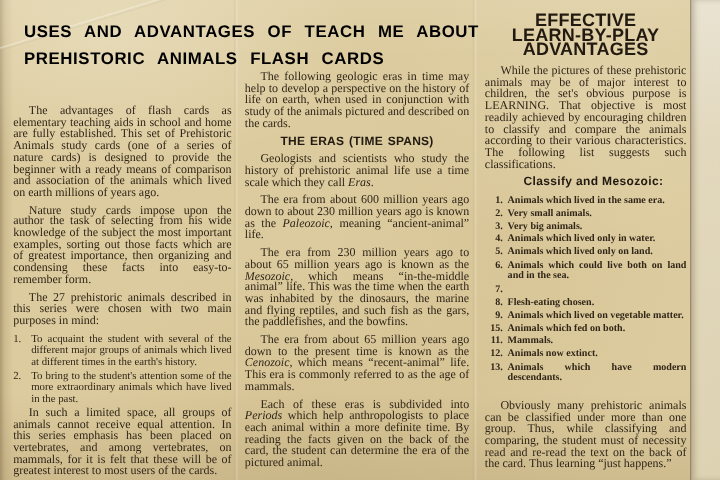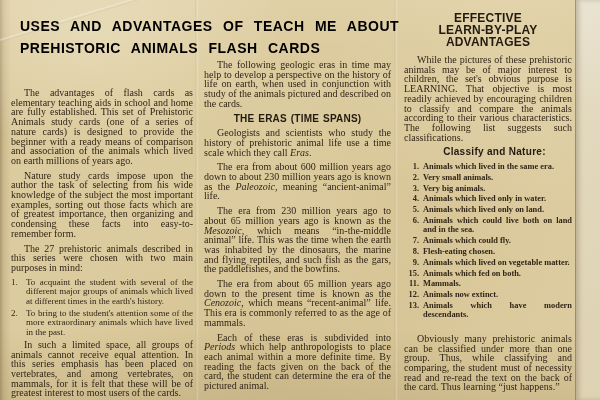--- a/index.html
+++ b/index.html
@@ -39,21 +39,21 @@
   .col-right{left:404px;top:12px;width:168px;}
 
   .title{position:absolute;left:20px;top:15px;width:368px;
     font-family:"Liberation Sans", sans-serif;font-weight:bold;color:#000000;
     font-size:14px;line-height:22px;letter-spacing:.5px;word-spacing:6px;white-space:nowrap;}
   .title .l2{text-align:left;}
 
   .sans-head{font-family:"Liberation Sans", sans-serif;font-weight:bold;color:#221a10;}
   .eras-head{font-size:9.8px;text-align:center;letter-spacing:.2px;word-spacing:1px;
     margin:7px 0 6px 0;text-indent:0 !important;}
-  .rc-head{font-size:12px;line-height:12px;text-align:center;letter-spacing:.2px;margin-bottom:7px;}
+  .rc-head{font-size:15px;line-height:12px;text-align:center;letter-spacing:.2px;margin-bottom:7px;}
   .classify-head{font-size:11px;text-align:center;margin:9px 0 8px 0;letter-spacing:.3px;}
 
   .numlist{margin:0;}
   .numrow{display:flex;font-weight:bold;font-size:8.4px;line-height:9.4px;
     margin-bottom:1.4px;text-align:justify;}
   .numrow .num{flex:none;width:15px;text-align:right;padding-right:4px;}
   .numrow .txt{flex:1;}
 
   .leftrow{display:flex;font-size:9px;line-height:9.7px;margin-bottom:2px;text-align:justify;}
   .leftrow .num{flex:none;width:12px;padding-right:3px;}
@@ -100,21 +100,21 @@
   <p><span>The era from about 65 million years ago down to the present time is known as the </span><i>Cenozoic</i><span>, which means “recent-animal” life. This era is commonly referred to as the age of mammals.</span></p>
   <p><span>Each of these eras is subdivided into </span><i>Periods</i><span> which help anthropologists to place each animal within a more definite time. By reading the facts given on the back of the card, the student can determine the era of the pictured animal.</span></p>
 </div>
 
 <div class="col col-right ink">
   <div class="sans-head rc-head">
     <div>EFFECTIVE</div>
     <div>LEARN-BY-PLAY ADVANTAGES</div>
   </div>
   <p>While the pictures of these prehistoric animals may be of major interest to children, the set's obvious purpose is LEARNING. That objective is most readily achieved by encouraging children to classify and compare the animals according to their various characteristics. The following list suggests such classifications.</p>
-  <p class="sans-head classify-head">Classify and Nature:</p>
+  <p class="sans-head classify-head">Classify and Mesozoic:</p>
   <div class="numlist">
     <div class="numrow">
         <span class="num">1.</span>
         <span class="txt">Animals which lived in the same era.</span>
       </div>
     <div class="numrow">
         <span class="num">2.</span>
         <span class="txt">Very small animals.</span>
       </div>
     <div class="numrow">
@@ -128,21 +128,20 @@
     <div class="numrow">
         <span class="num">5.</span>
         <span class="txt">Animals which lived only on land.</span>
       </div>
     <div class="numrow">
         <span class="num">6.</span>
         <span class="txt">Animals which could live both on land and in the sea.</span>
       </div>
     <div class="numrow">
         <span class="num">7.</span>
-        <span class="txt">Animals which could fly.</span>
       </div>
     <div class="numrow">
         <span class="num">8.</span>
         <span class="txt">Flesh-eating chosen.</span>
       </div>
     <div class="numrow">
         <span class="num">9.</span>
         <span class="txt">Animals which lived on vegetable matter.</span>
       </div>
     <div class="numrow">

